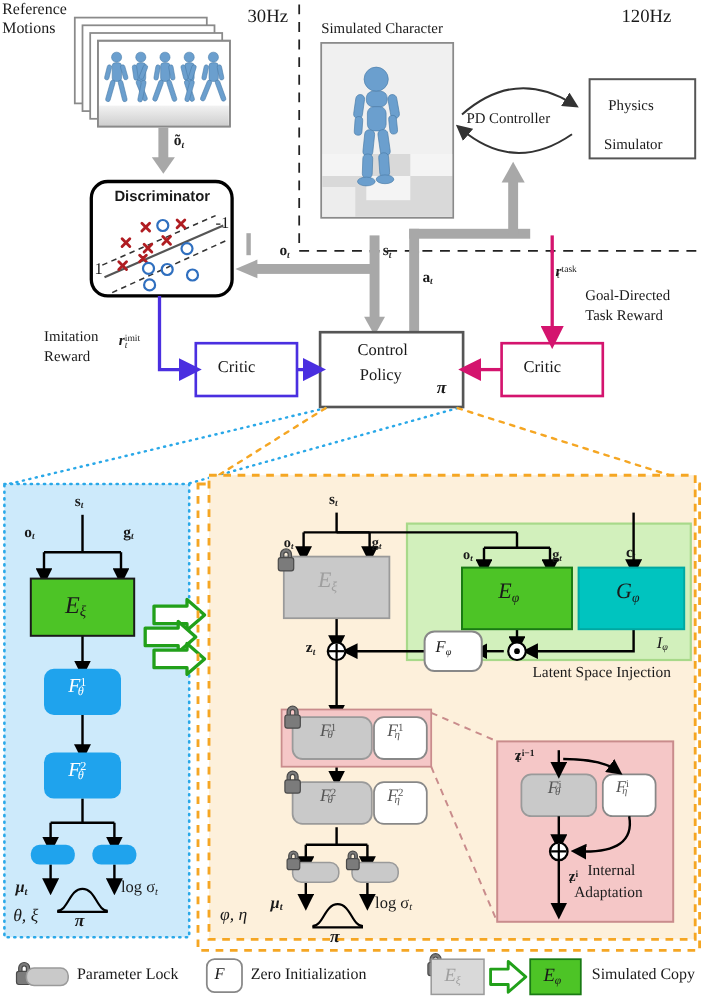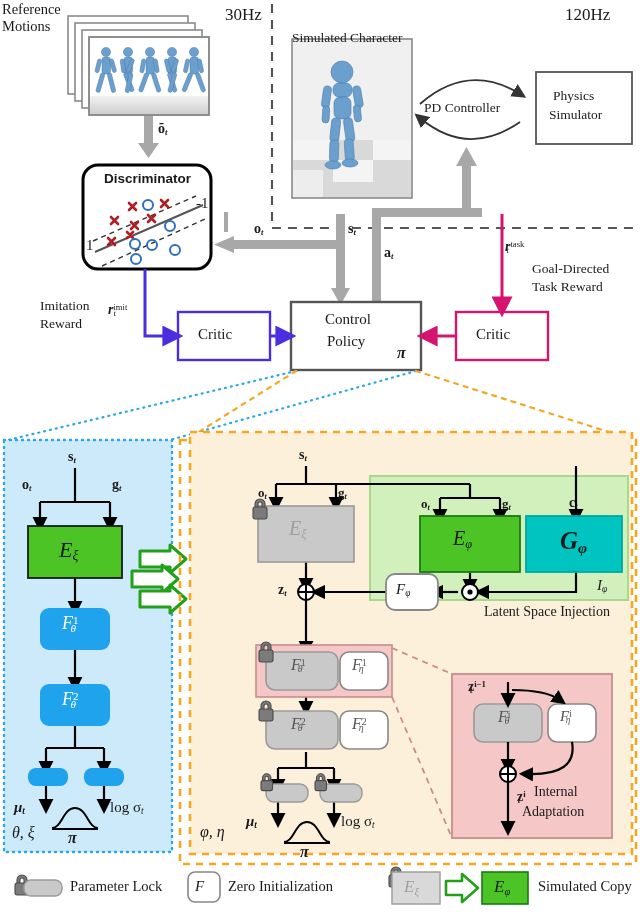--- a/index.html
+++ b/index.html
@@ -376,33 +376,33 @@
   <rect x="188" y="872" width="32" height="30" rx="7" fill="#fff" stroke="#888" stroke-width="1.6"></rect>
   <rect x="392" y="872" width="48" height="32" fill="#d9d9d9" stroke="#9a9a9a" stroke-width="1.4"></rect>
   <path d="M446,881 L462,881 L462,874 L478,888 L462,902 L462,895 L446,895 z" fill="#fff" stroke="#22a01a" stroke-width="2.6" stroke-linejoin="round"></path>
   <rect x="482" y="872" width="46" height="32" fill="#4dc426" stroke="#1a7a14" stroke-width="1.6"></rect>
 </svg>
 
 <div class="lbl serif" style="left:2px;top:2px;font-size:14.5px;">Reference</div>
 <div class="lbl serif" style="left:2px;top:19px;font-size:14.5px;">Motions</div>
 <div class="lbl serif" style="left:225px;top:6px;font-size:17px;">30Hz</div>
 <div class="lbl serif" style="left:565px;top:6px;font-size:17px;">120Hz</div>
-<div class="lbl serif" style="left:292px;top:31px;font-size:13.5px;text-align:right;">Simulated Character</div>
+<div class="lbl serif" style="left:292px;top:19px;font-size:13.5px;text-align:right;">Simulated Character</div>
 
 <div class="lbl serif bold" style="left:158px;top:122px;font-size:14px;">
   <span>õ</span><span class="sub">t</span>
 </div>
 
 <div class="lbl sans bold" style="left:104px;top:172px;font-size:13.5px;">Discriminator</div>
 <div class="lbl serif" style="left:86px;top:238px;font-size:15px;">1</div>
 <div class="lbl serif" style="left:196px;top:196px;font-size:15px;">-1</div>
 
 <div class="lbl serif" style="left:424px;top:101px;font-size:13.5px;">PD Controller</div>
 <div class="lbl serif" style="left:553px;top:89px;font-size:13.5px;">Physics</div>
-<div class="lbl serif" style="left:549px;top:108px;font-size:13.5px;">Simulator</div>
+<div class="lbl serif" style="left:549px;top:124px;font-size:13.5px;">Simulator</div>
 
 <div class="lbl serif bold" style="left:254px;top:222px;font-size:14px;">
   <span>o</span><span class="sub">t</span>
 </div>
 <div class="lbl serif bold" style="left:348px;top:222px;font-size:14px;">
   <span>s</span><span class="sub">t</span>
 </div>
 <div class="lbl serif bold" style="left:384px;top:246px;font-size:14px;">
   <span>a</span><span class="sub">t</span>
 </div>
@@ -470,21 +470,21 @@
 </div>
 <div class="lbl serif bold" style="left:502px;top:497px;font-size:13px;">
   <span>g</span><span class="sub">t</span>
 </div>
 <div class="lbl serif ital" style="left:289px;top:518px;font-size:20px;color:#9f9f9f;">
   <span>E</span><span class="sub">ξ</span>
 </div>
 <div class="lbl serif ital" style="left:453px;top:528px;font-size:20px;">
   <span>E</span><span class="sub">φ</span>
 </div>
-<div class="lbl serif ital" style="left:560px;top:528px;font-size:25px;font-weight:bold;">
+<div class="lbl serif ital" style="left:560px;top:528px;font-size:20px;">
   <span>G</span><span class="sub">φ</span>
 </div>
 <div class="lbl serif ital" style="left:396px;top:582px;font-size:15px;">
   <span>F</span><span class="sub">φ</span>
 </div>
 <div class="lbl serif ital" style="left:597px;top:578px;font-size:15px;">
   <span>I</span><span class="sub">φ</span>
 </div>
 <div class="lbl serif" style="left:468px;top:605px;font-size:14px;margin-left:16px;">Latent Space Injection</div>
 <div class="lbl serif bold" style="left:278px;top:583px;font-size:14px;">

